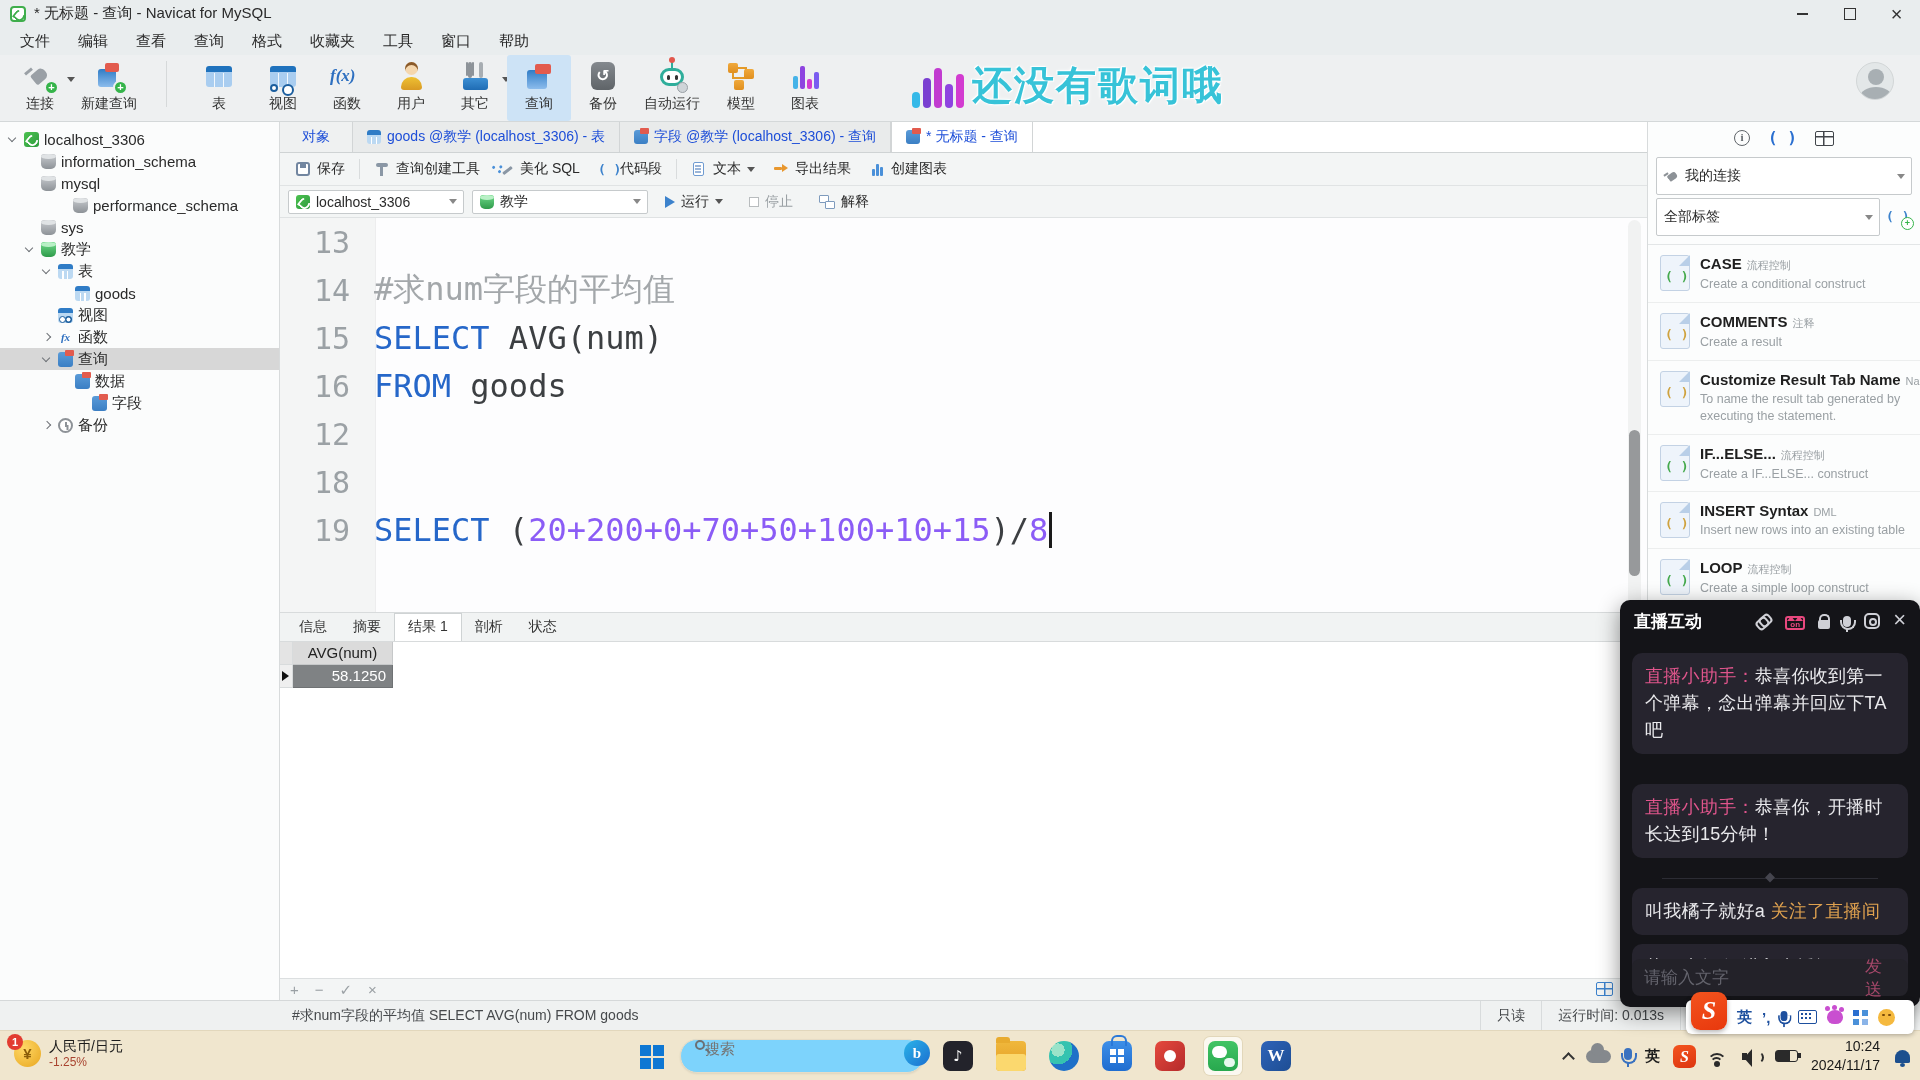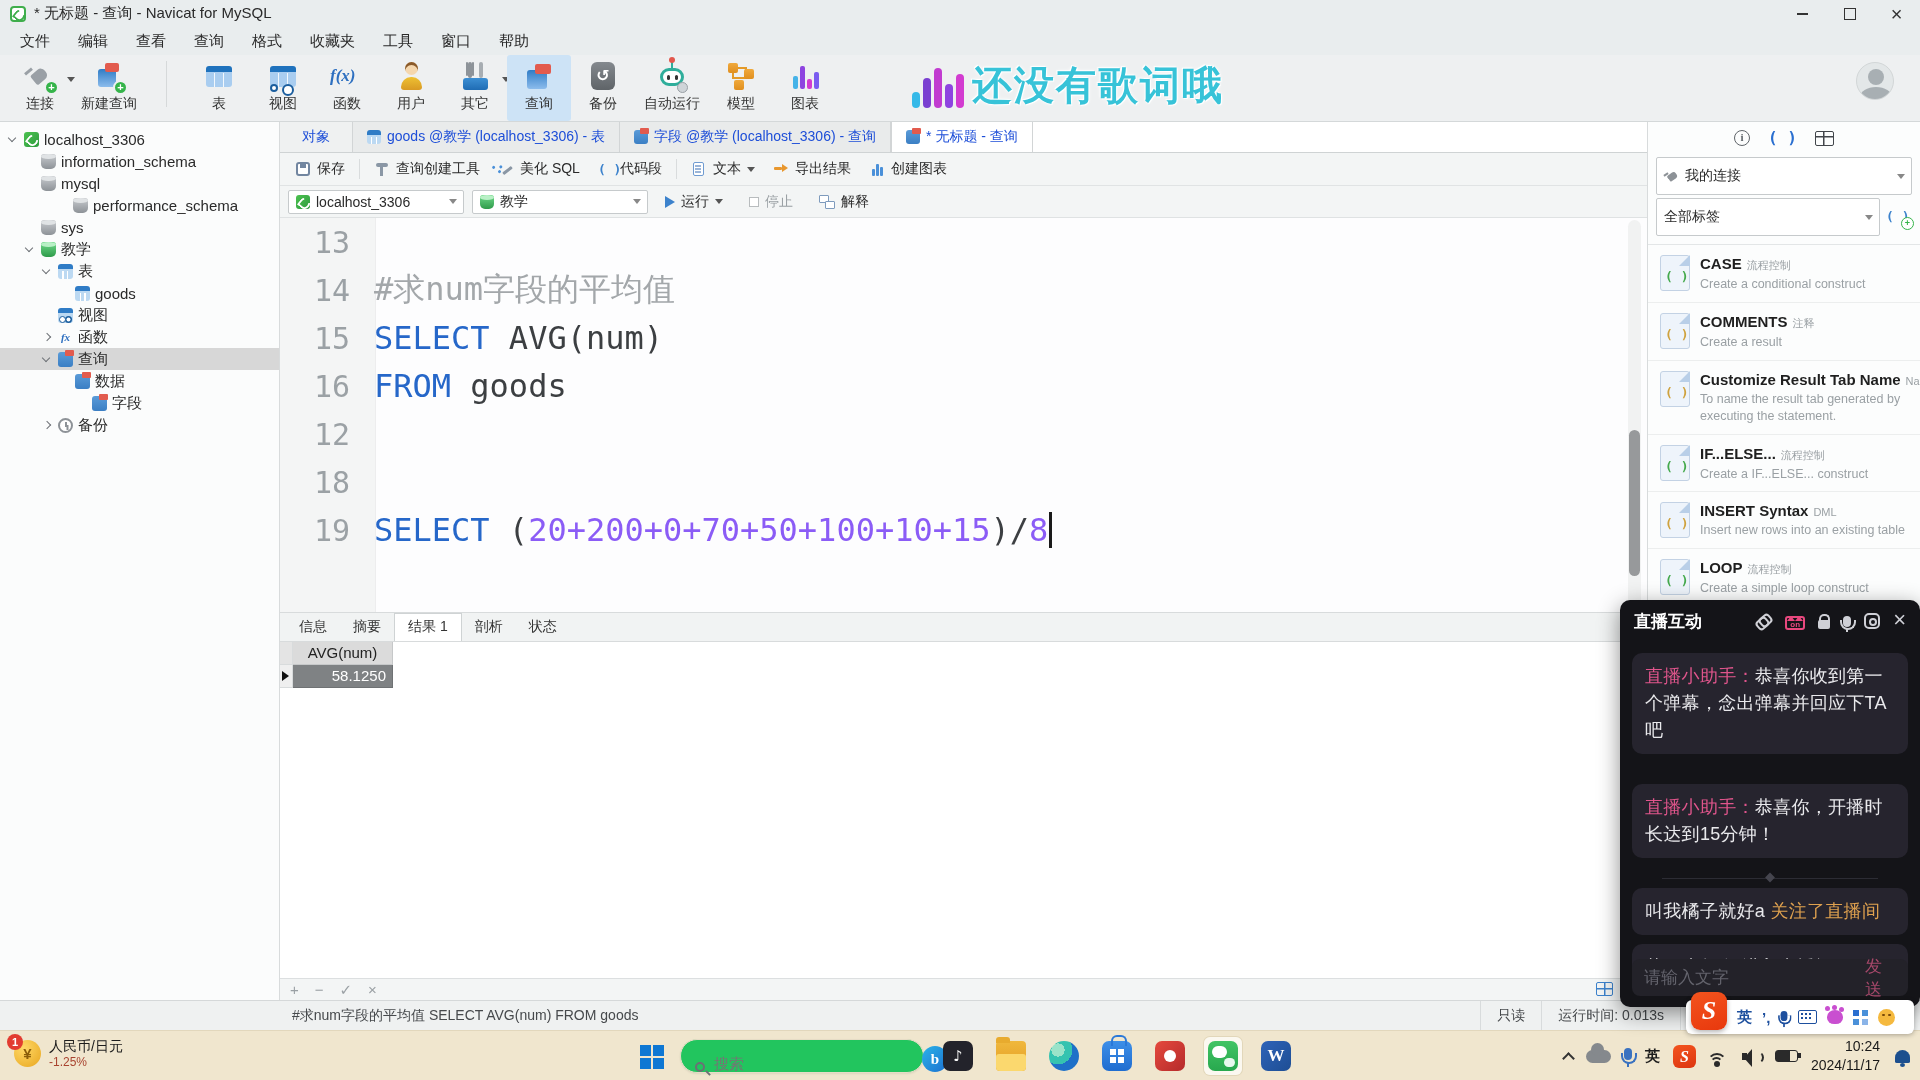--- a/index.html
+++ b/index.html
@@ -180,21 +180,21 @@
 
 .taskbar{position:absolute;left:0;right:0;top:1030px;height:50px;background:#f0e6ce;border-top:1px solid #e2d7bc}
 .currency{position:absolute;left:14px;top:7px;display:flex;gap:8px;align-items:center}
 .cur-ic{width:27px;height:27px;border-radius:50%;background:radial-gradient(circle at 35% 30%,#ffd866,#e8a61f);color:#8a5d0a;font:bold 15px/27px "Liberation Sans",sans-serif;text-align:center;position:relative}
 .cur-ic::after{content:'¥'}
 .cur-badge{position:absolute;left:-7px;top:-6px;width:16px;height:16px;background:#e23c30;border-radius:50%;color:#fff;font:bold 11px/16px "Liberation Sans",sans-serif;text-align:center}
 .cur-name{font-size:14px;color:#1c1c1c;line-height:1.2}
 .cur-change{font-size:12px;color:#a8432f}
 .tb-center{position:absolute;left:640px;top:0;height:50px;display:flex;align-items:center;gap:15px}
 .tb-start{width:11px;height:11px;background:#0e77d3;box-shadow:13px 0 0 #0e77d3,0 13px 0 #0e77d3,13px 13px 0 #0e77d3;margin:-12px 14px 0 0}
-.tb-search{width:244px;height:34px;background:#22c55e;border:1px solid #e6dcc6;border-radius:18px;display:flex;align-items:flex-end;padding:0 5px 0 14px;gap:9px;box-shadow:0 1px 2px rgba(0,0,0,.08)}
+.tb-search{width:244px;height:34px;background:#7dd3fc;border:1px solid #e6dcc6;border-radius:18px;display:flex;align-items:flex-start;padding:0 5px 0 14px;box-shadow:0 1px 2px rgba(0,0,0,.08)}
 .mag{width:10px;height:10px;border:2px solid #6b7075;border-radius:50%;position:relative;flex:none}
 .mag::after{content:'';position:absolute;left:8px;top:8px;width:6px;height:2px;background:#6b7075;transform:rotate(45deg)}
 .tb-search input{border:none;outline:none;flex:1;font-size:15px;color:#555;background:transparent;font-family:inherit}
 .bing{width:26px;height:26px;border-radius:50%;background:linear-gradient(135deg,#2bb3e8,#1b6fd0);color:#fff;font:bold 15px/26px "Liberation Serif",serif;text-align:center;flex:none}
 .bing::after{content:'b'}
 .tb-slot{width:38px;height:38px;display:flex;align-items:center;justify-content:center;border-radius:6px}
 .tb-slot.active{background:rgba(255,255,255,.7);box-shadow:0 0 0 1px #e2d7ba}
 .tb-app{width:30px;height:30px;border-radius:7px;position:relative}
 .app-dark{background:#23232b;color:#fff;font:15px/30px "DejaVu Sans",sans-serif;text-align:center}
 .app-dark::after{content:'♪'}

